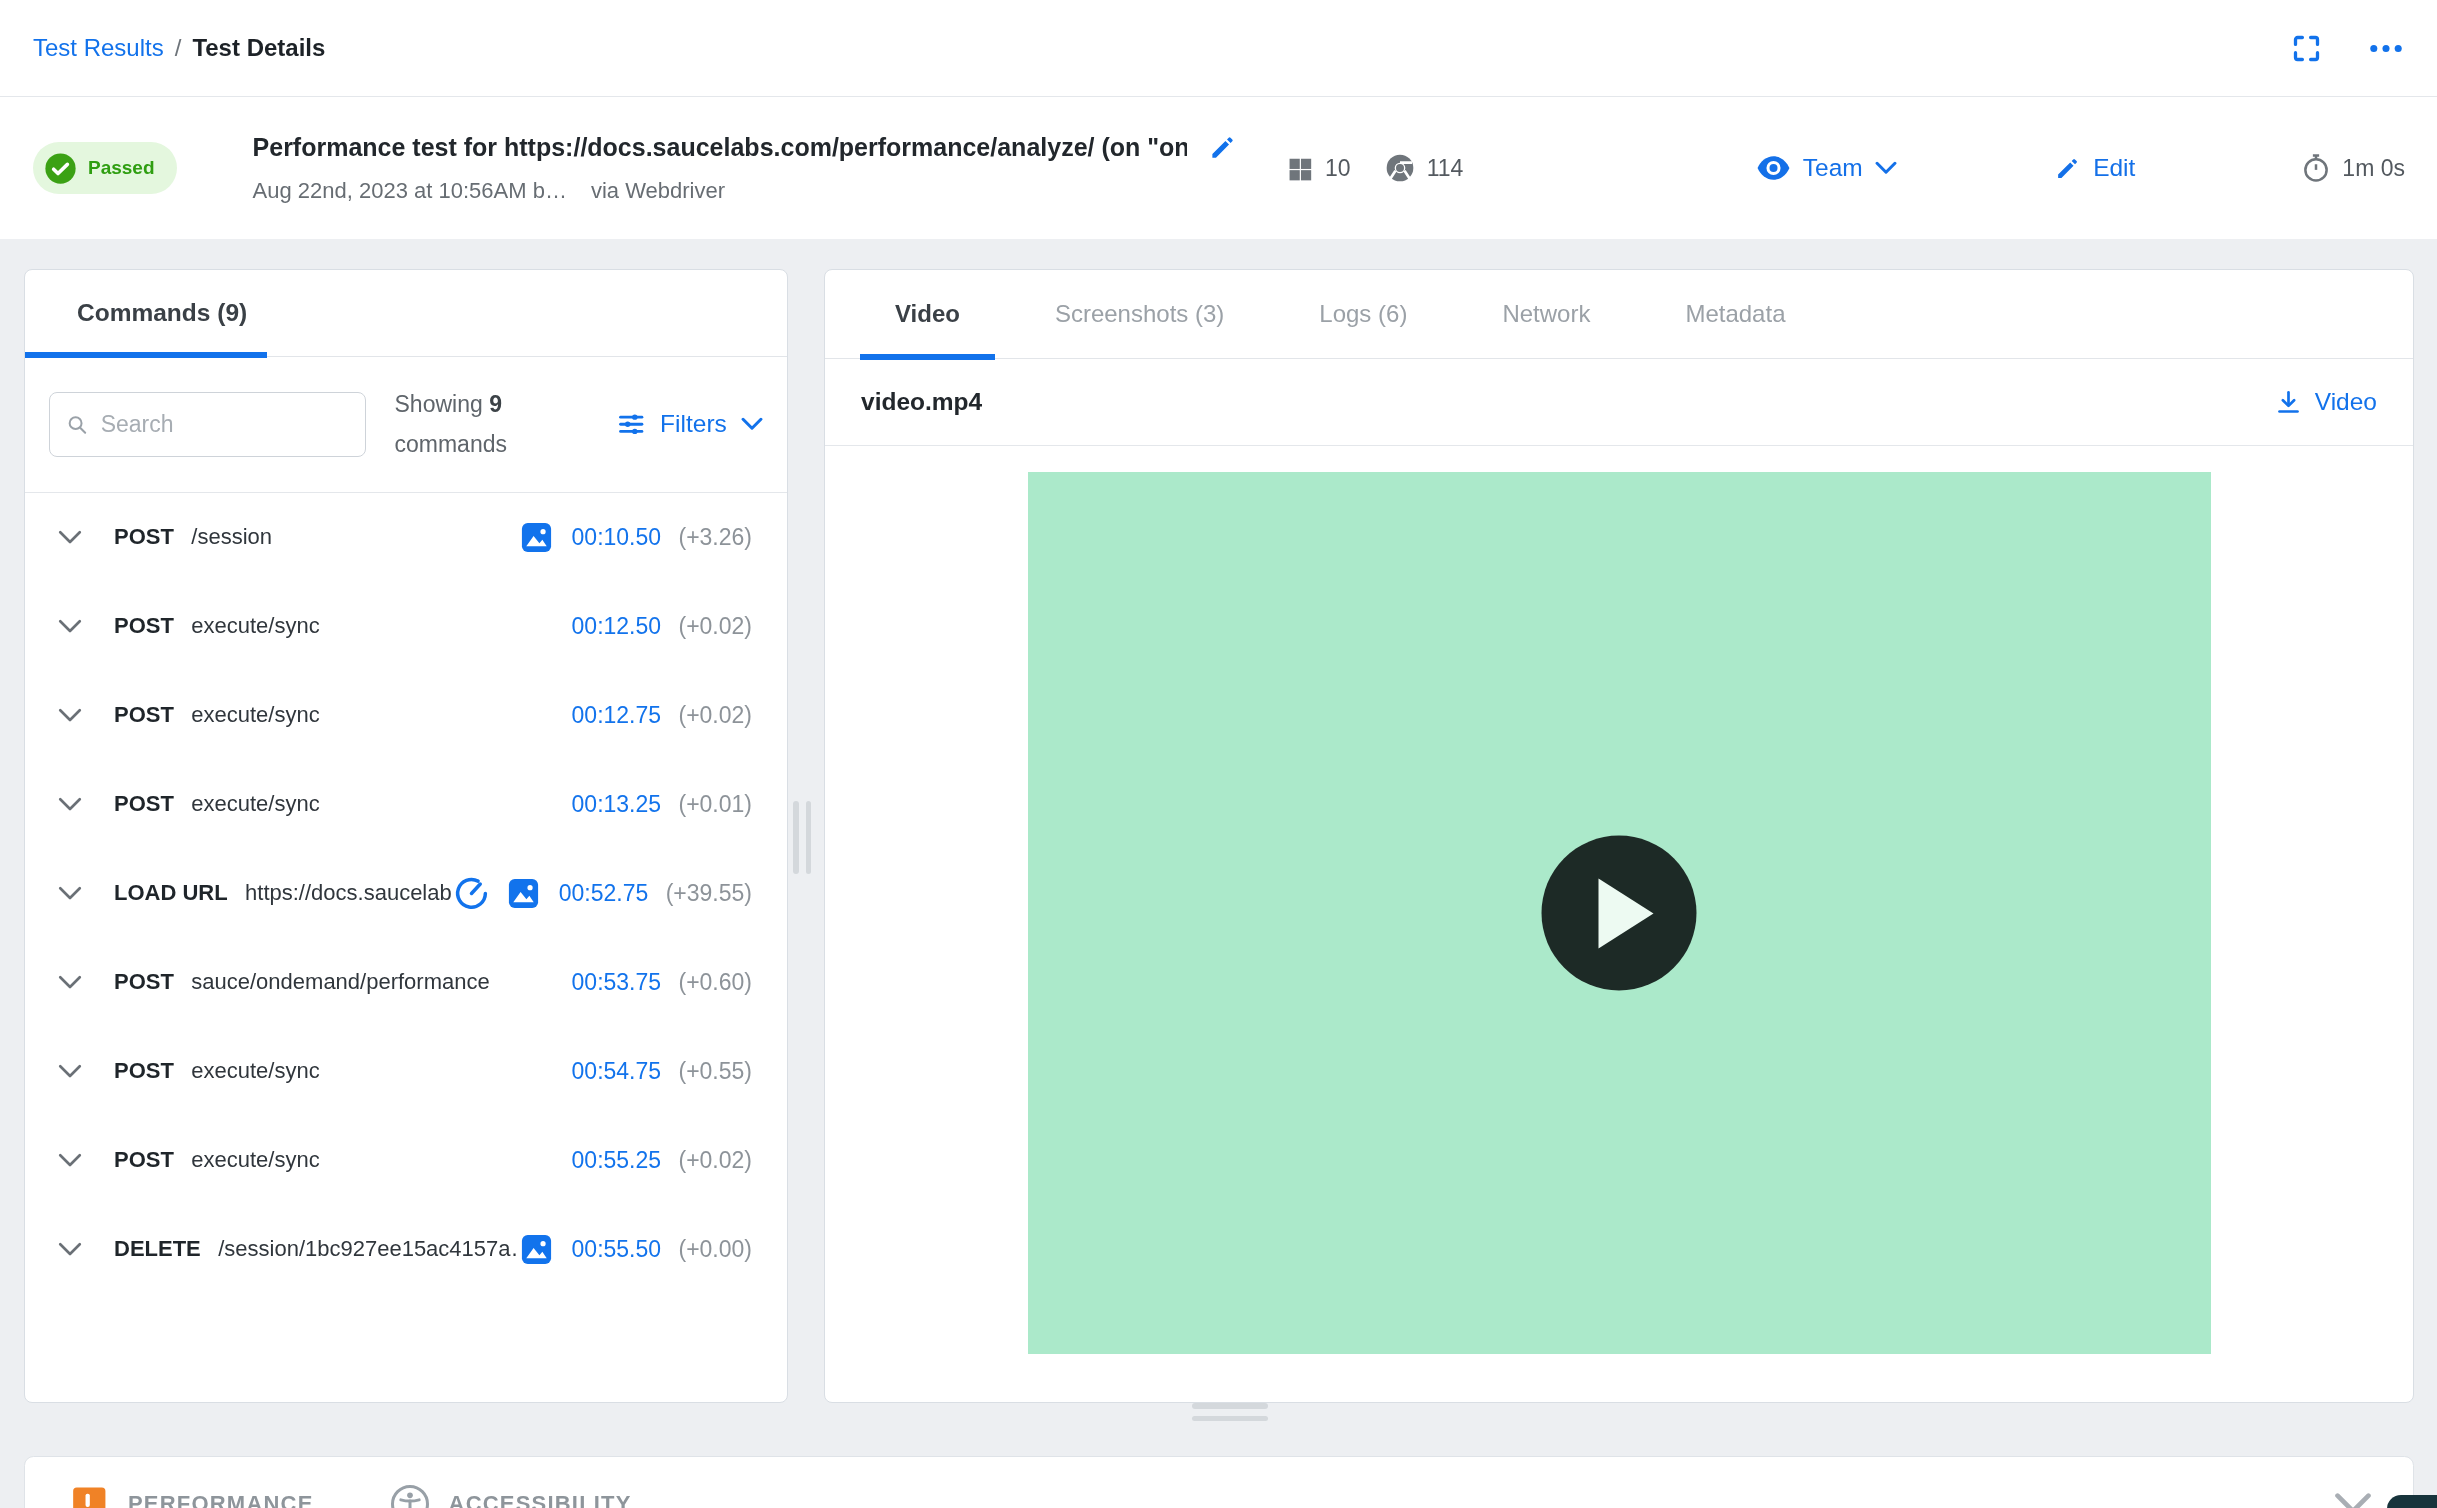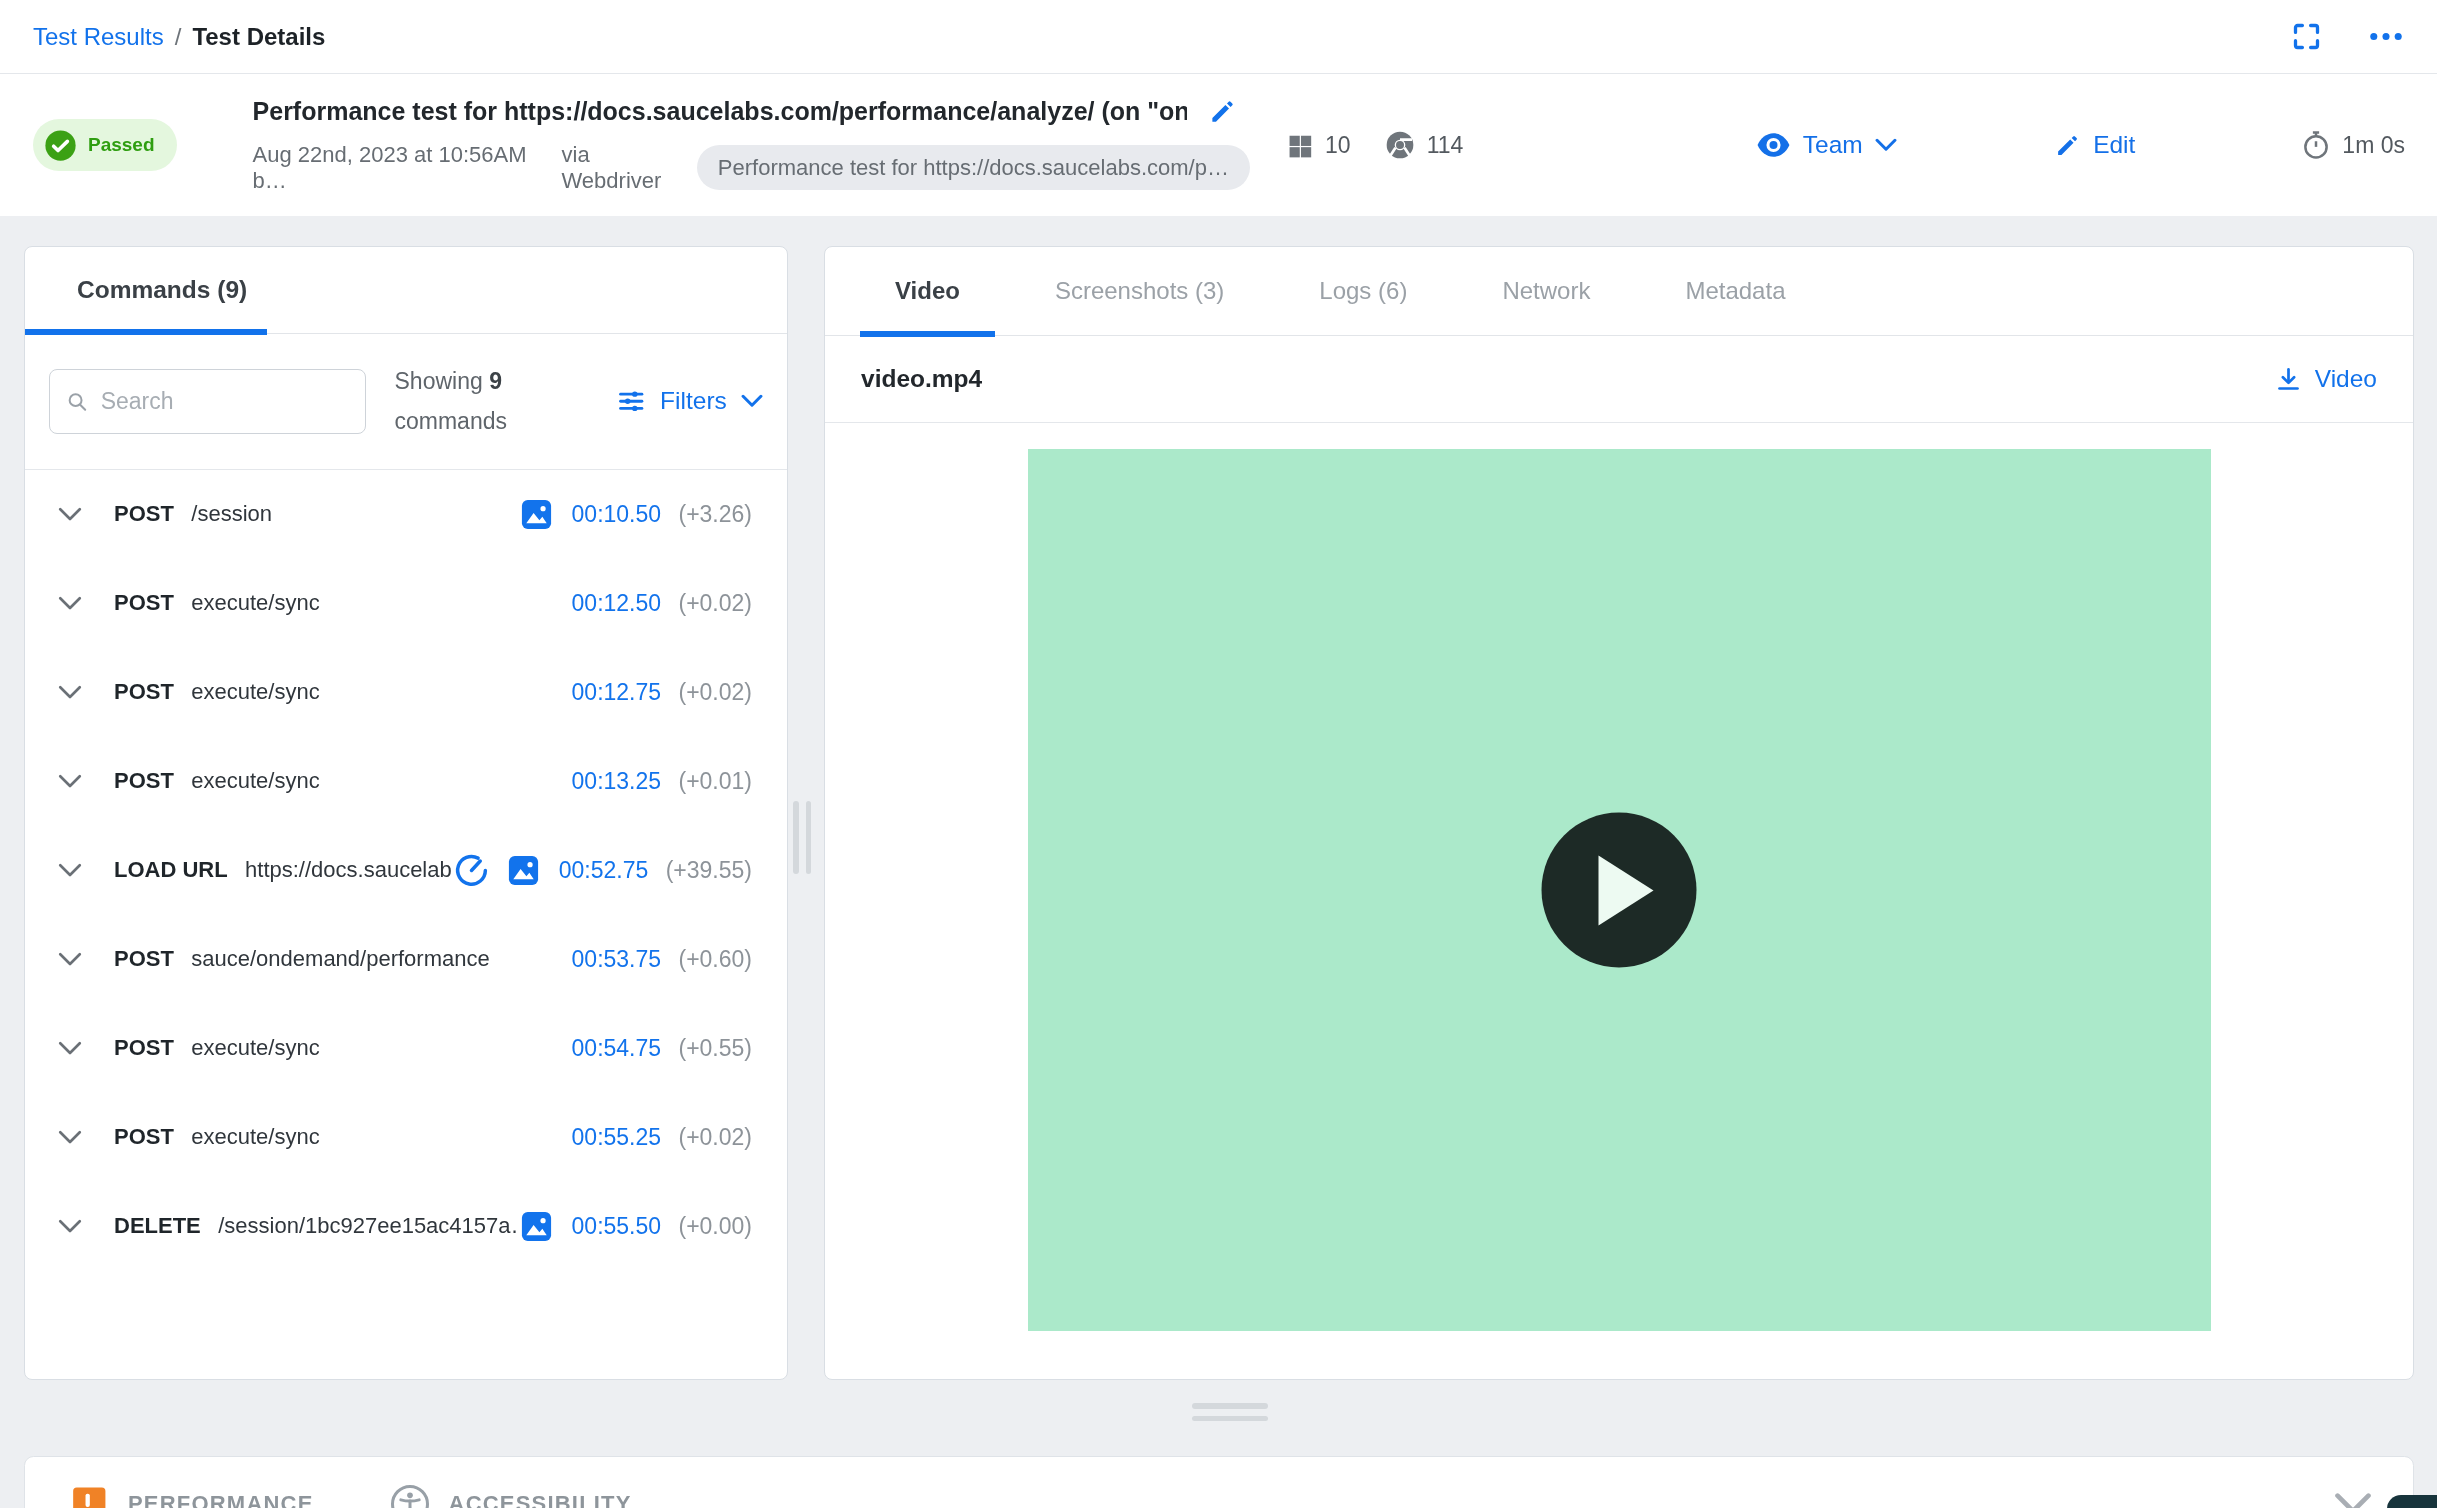--- a/index.html
+++ b/index.html
@@ -7,21 +7,21 @@
   body {
     font-family: "Liberation Sans", sans-serif;
     background: #edeff2;
     color: #23282d;
     position: relative;
   }
   svg { display: block; }
 
   
   .topbar {
-    height: 74px; background: #fff; border-bottom: 1.6px solid #e4e7eb;
+    height: 97px; background: #fff; border-bottom: 1.6px solid #e4e7eb;
     display: flex; align-items: center; padding: 0 33px;
   }
   .breadcrumb { display: flex; align-items: center; gap: 11px; font-size: 24px; }
   .breadcrumb .link { color: #1272eb; cursor: pointer; }
   .breadcrumb .sep { color: #6e747a; }
   .breadcrumb .current { color: #1d2227; font-weight: 700; }
   .topbar-actions { margin-left: auto; display: flex; align-items: center; gap: 44px; color: #1272eb; }
   .icon-btn { cursor: pointer; display: flex; align-items: center; }
 
   
@@ -189,21 +189,20 @@
       <span class="test-title">Performance test for https://docs.saucelabs.com/performance/analyze/ (on "onli…</span>
       <span class="icon-btn" style="color:#1272eb;">
         <svg width="27" height="27" viewBox="0 0 24 24" fill="currentColor">
           <path d="M3 17.8V21h3.2L17.8 9.4l-3.2-3.2L3 17.8zM20.7 6.5a1.1 1.1 0 0 0 0-1.6l-1.6-1.6a1.1 1.1 0 0 0-1.6 0l-1.5 1.5 3.2 3.2 1.5-1.5z"></path>
         </svg>
       </span>
     </div>
     <div class="meta-row">
       <span class="meta-date">Aug 22nd, 2023 at 10:56AM b…</span>
       <span class="meta-via">via Webdriver</span>
-      <span class="tag-pill">Performance test for https://docs.saucelabs.com/p…</span>
     </div>
   </div>
 
   <div class="platform-group">
     <div class="platform-item">
       <svg width="28.5" height="28.5" viewBox="0 0 24 24" fill="#6f757b">
         <rect x="3" y="4" width="8.6" height="8.6"></rect>
           <rect x="12.6" y="4" width="8.6" height="8.6"></rect>
         <rect x="3" y="13.6" width="8.6" height="8.6"></rect>
           <rect x="12.6" y="13.6" width="8.6" height="8.6"></rect>

